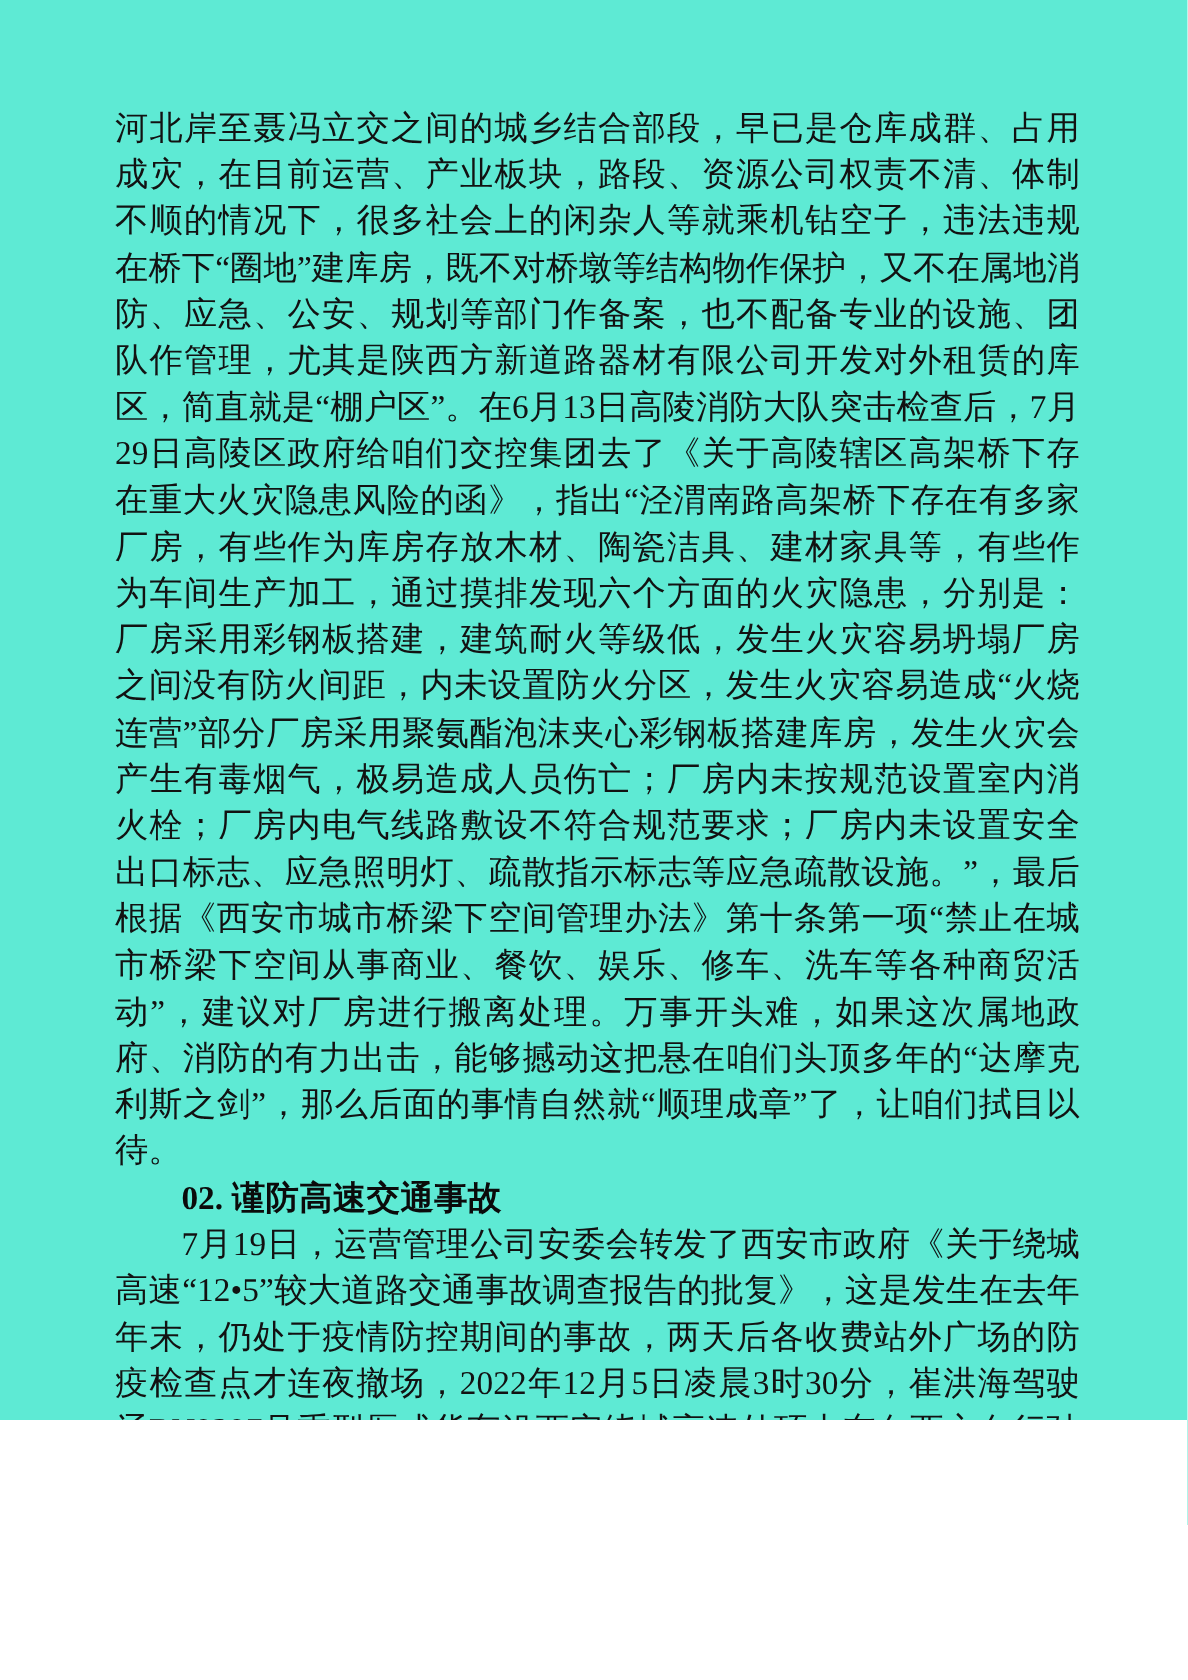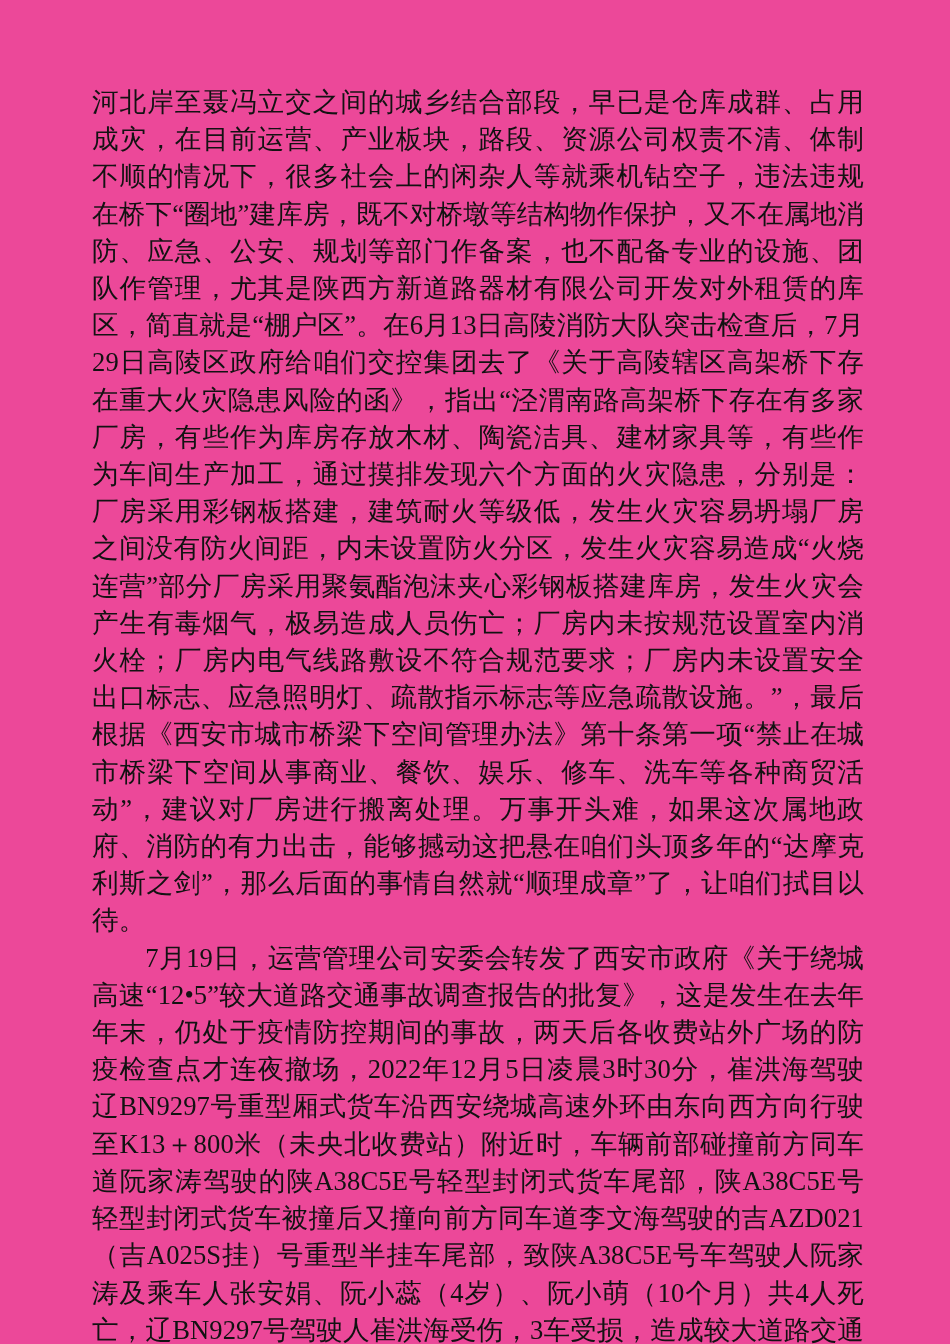--- a/index.html
+++ b/index.html
@@ -3,22 +3,22 @@
 <meta charset="utf-8">
 <style>
   html, body {
     margin: 0;
     padding: 0;
     background: #ffffff;
   }
   .page {
     position: relative;
     width: 950px;
-    height: 1344px;
-    background: #ec4899;
+    height: 1136px;
+    background: #5eead4;
     overflow: hidden;
     box-sizing: border-box;
   }
   .text-block {
     position: absolute;
     left: 92px;
     top: 84px;
     width: 772px;
   }
   .para {
@@ -60,18 +60,19 @@
 </style>
 </head>
 <body>
 
 <div class="page">
   <div class="pagebody">
     <div class="text-block">
 
       <p class="para">河北岸至聂冯立交之间的城乡结合部段，早已是仓库成群、占用成灾，在目前运营、产业板块，路段、资源公司权责不清、体制不顺的情况下，很多社会上的闲杂人等就乘机钻空子，违法违规在桥下“圈地”建库房，既不对桥墩等结构物作保护，又不在属地消防、应急、公安、规划等部门作备案，也不配备专业的设施、团队作管理，尤其是陕西方新道路器材有限公司开发对外租赁的库区，简直就是“棚户区”。在6月13日高陵消防大队突击检查后，7月29日高陵区政府给咱们交控集团去了《关于高陵辖区高架桥下存在重大火灾隐患风险的函》，指出“泾渭南路高架桥下存在有多家厂房，有些作为库房存放木材、陶瓷洁具、建材家具等，有些作为车间生产加工，通过摸排发现六个方面的火灾隐患，分别是：厂房采用彩钢板搭建，建筑耐火等级低，发生火灾容易坍塌厂房之间没有防火间距，内未设置防火分区，发生火灾容易造成“火烧连营”部分厂房采用聚氨酯泡沫夹心彩钢板搭建库房，发生火灾会产生有毒烟气，极易造成人员伤亡；厂房内未按规范设置室内消火栓；厂房内电气线路敷设不符合规范要求；厂房内未设置安全出口标志、应急照明灯、疏散指示标志等应急疏散设施。”，最后根据《西安市城市桥梁下空间管理办法》第十条第一项“禁止在城市桥梁下空间从事商业、餐饮、娱乐、修车、洗车等各种商贸活动”，建议对厂房进行搬离处理。万事开头难，如果这次属地政府、消防的有力出击，能够撼动这把悬在咱们头顶多年的“达摩克利斯之剑”，那么后面的事情自然就“顺理成章”了，让咱们拭目以待。</p>
 
+      <p class="heading"><span class="num">02.</span><span>&nbsp;</span><span>谨防高速交通事故</span></p>
 
       <p class="para indent">7月19日，运营管理公司安委会转发了西安市政府《关于绕城高速“12•5”较大道路交通事故调查报告的批复》，这是发生在去年年末，仍处于疫情防控期间的事故，两天后各收费站外广场的防疫检查点才连夜撤场，2022年12月5日凌晨3时30分，崔洪海驾驶辽BN9297号重型厢式货车沿西安绕城高速外环由东向西方向行驶至K13＋800米（未央北收费站）附近时，车辆前部碰撞前方同车道阮家涛驾驶的陕A38C5E号轻型封闭式货车尾部，陕A38C5E号轻型封闭式货车被撞后又撞向前方同车道李文海驾驶的吉AZD021（吉A025S挂）号重型半挂车尾部，致陕A38C5E号车驾驶人阮家涛及乘车人张安娟、阮小蕊（4岁）、阮小萌（10个月）共4人死亡，辽BN9297号驾驶人崔洪海受伤，3车受损，造成较大道路交通事故。事故发生后，调查组从“人、车、路、企、管”等五个方面查找深层次原因，经调查认定，这是一起</p>
 
     </div>
   </div>
 </div>
 
 </body></html>

